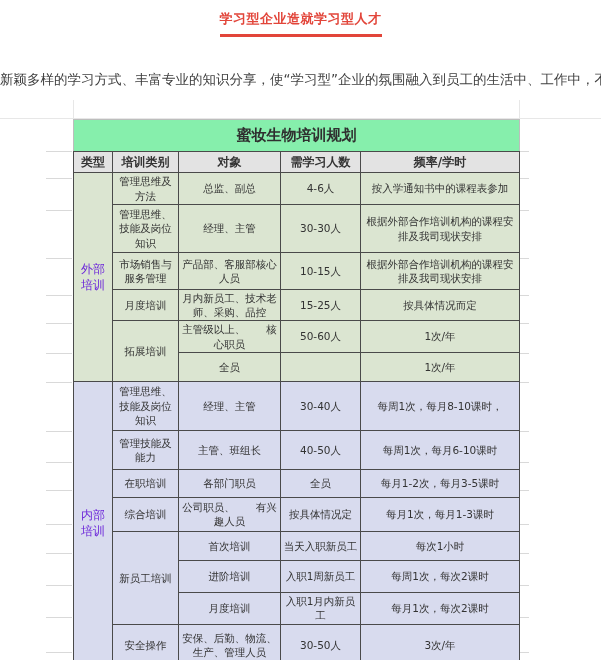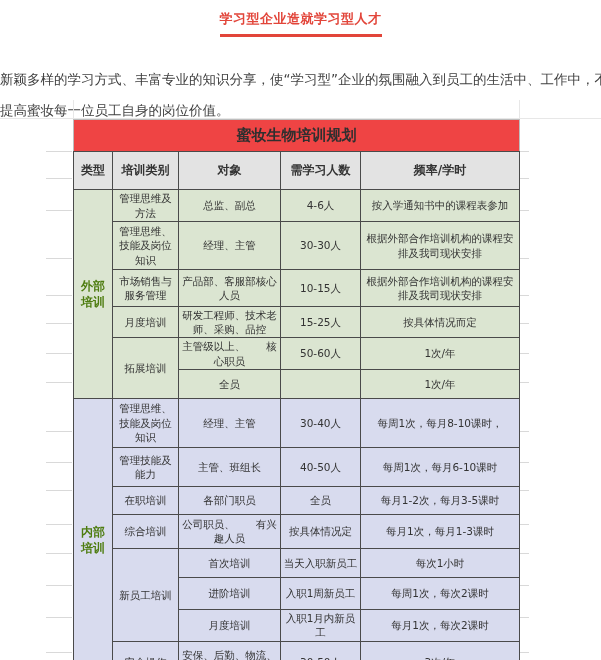--- a/index.html
+++ b/index.html
@@ -18,59 +18,58 @@
          font-size:13.5px;line-height:31px;letter-spacing:0px;}
   .intro div{white-space:nowrap;}
 
   
   table.plan{position:absolute;left:73px;top:119px;width:446px;
              border-collapse:collapse;table-layout:fixed;
              font-size:10.5px;color:#333;}
   table.plan td,table.plan th{border:1px solid #4a4a4a;text-align:center;
              vertical-align:middle;padding:1px 2px;line-height:1.35;
              overflow:hidden;word-break:break-all;}
-  tr.cap td{background:#ef4444;font-size:15px;font-weight:bold;color:#2f2f2f;
+  tr.cap td{background:#86efac;font-size:15px;font-weight:bold;color:#2f2f2f;
             border:1px solid #bdbdbd;border-bottom:1px solid #4a4a4a;}
   tr.head th{background:#e3e3e3;font-size:12px;font-weight:bold;color:#333;}
   tr.ext td{background:#dbe5d1;}
   tr.int td{background:#d8dbee;}
-  td.type-cell{font-weight:bold;font-size:12px;color:#4d7c0f;}
+  td.type-cell{font-weight:normal;font-size:12px;color:#6d28d9;}
 
   
   .gl{position:absolute;background:#d9d9d9;}
   .gl.soft{background:#e7e7e7;}
 </style>
 </head>
 <body>
 
 <div class="page">
 
   <div class="hdr">
     <div class="hline">学习型企业造就学习型人才</div>
     <div class="rule"></div>
   </div>
 
   <div class="intro">
     <div>新颖多样的学习方式、丰富专业的知识分享，使“学习型”企业的氛围融入到员工的生活中、工作中，不断</div>
-    <div>提高蜜妆每一位员工自身的岗位价值。</div>
   </div>
 
   <table class="plan">
     <colgroup>
       <col style="width:39px">
         <col style="width:66px">
         <col style="width:102px">
       <col style="width:80px">
         <col style="width:159px">
     </colgroup>
     <tbody>
         <tr class="cap" style="height:32px">
       <td colspan="5">蜜妆生物培训规划</td>
     </tr>
-    <tr class="head" style="height:38px">
+    <tr class="head" style="height:21px">
       <th>类型</th>
       <th>培训类别</th>
       <th>对象</th>
       <th>需学习人数</th>
       <th>频率/学时</th>
     </tr>
 
     <tr class="ext" style="height:32px">
       <td class="type-cell" rowspan="6">外部培训</td>
       <td>管理思维及方法</td>
@@ -85,21 +84,21 @@
       <td>根据外部合作培训机构的课程安排及我司现状安排</td>
     </tr>
     <tr class="ext" style="height:37px">
       <td>市场销售与服务管理</td>
       <td>产品部、客服部核心人员</td>
       <td>10-15人</td>
       <td>根据外部合作培训机构的课程安排及我司现状安排</td>
     </tr>
     <tr class="ext" style="height:28px">
       <td>月度培训</td>
-      <td>研发工程师、技术老师、采购、品控</td>
+      <td>月内新员工、技术老师、采购、品控</td>
       <td>15-25人</td>
       <td>按具体情况而定</td>
     </tr>
     <tr class="ext" style="height:30px">
       <td rowspan="2">拓展培训</td>
       <td>主管级以上、　　核心职员</td>
       <td>50-60人</td>
       <td>1次/年</td>
     </tr>
     <tr class="ext" style="height:29px">

